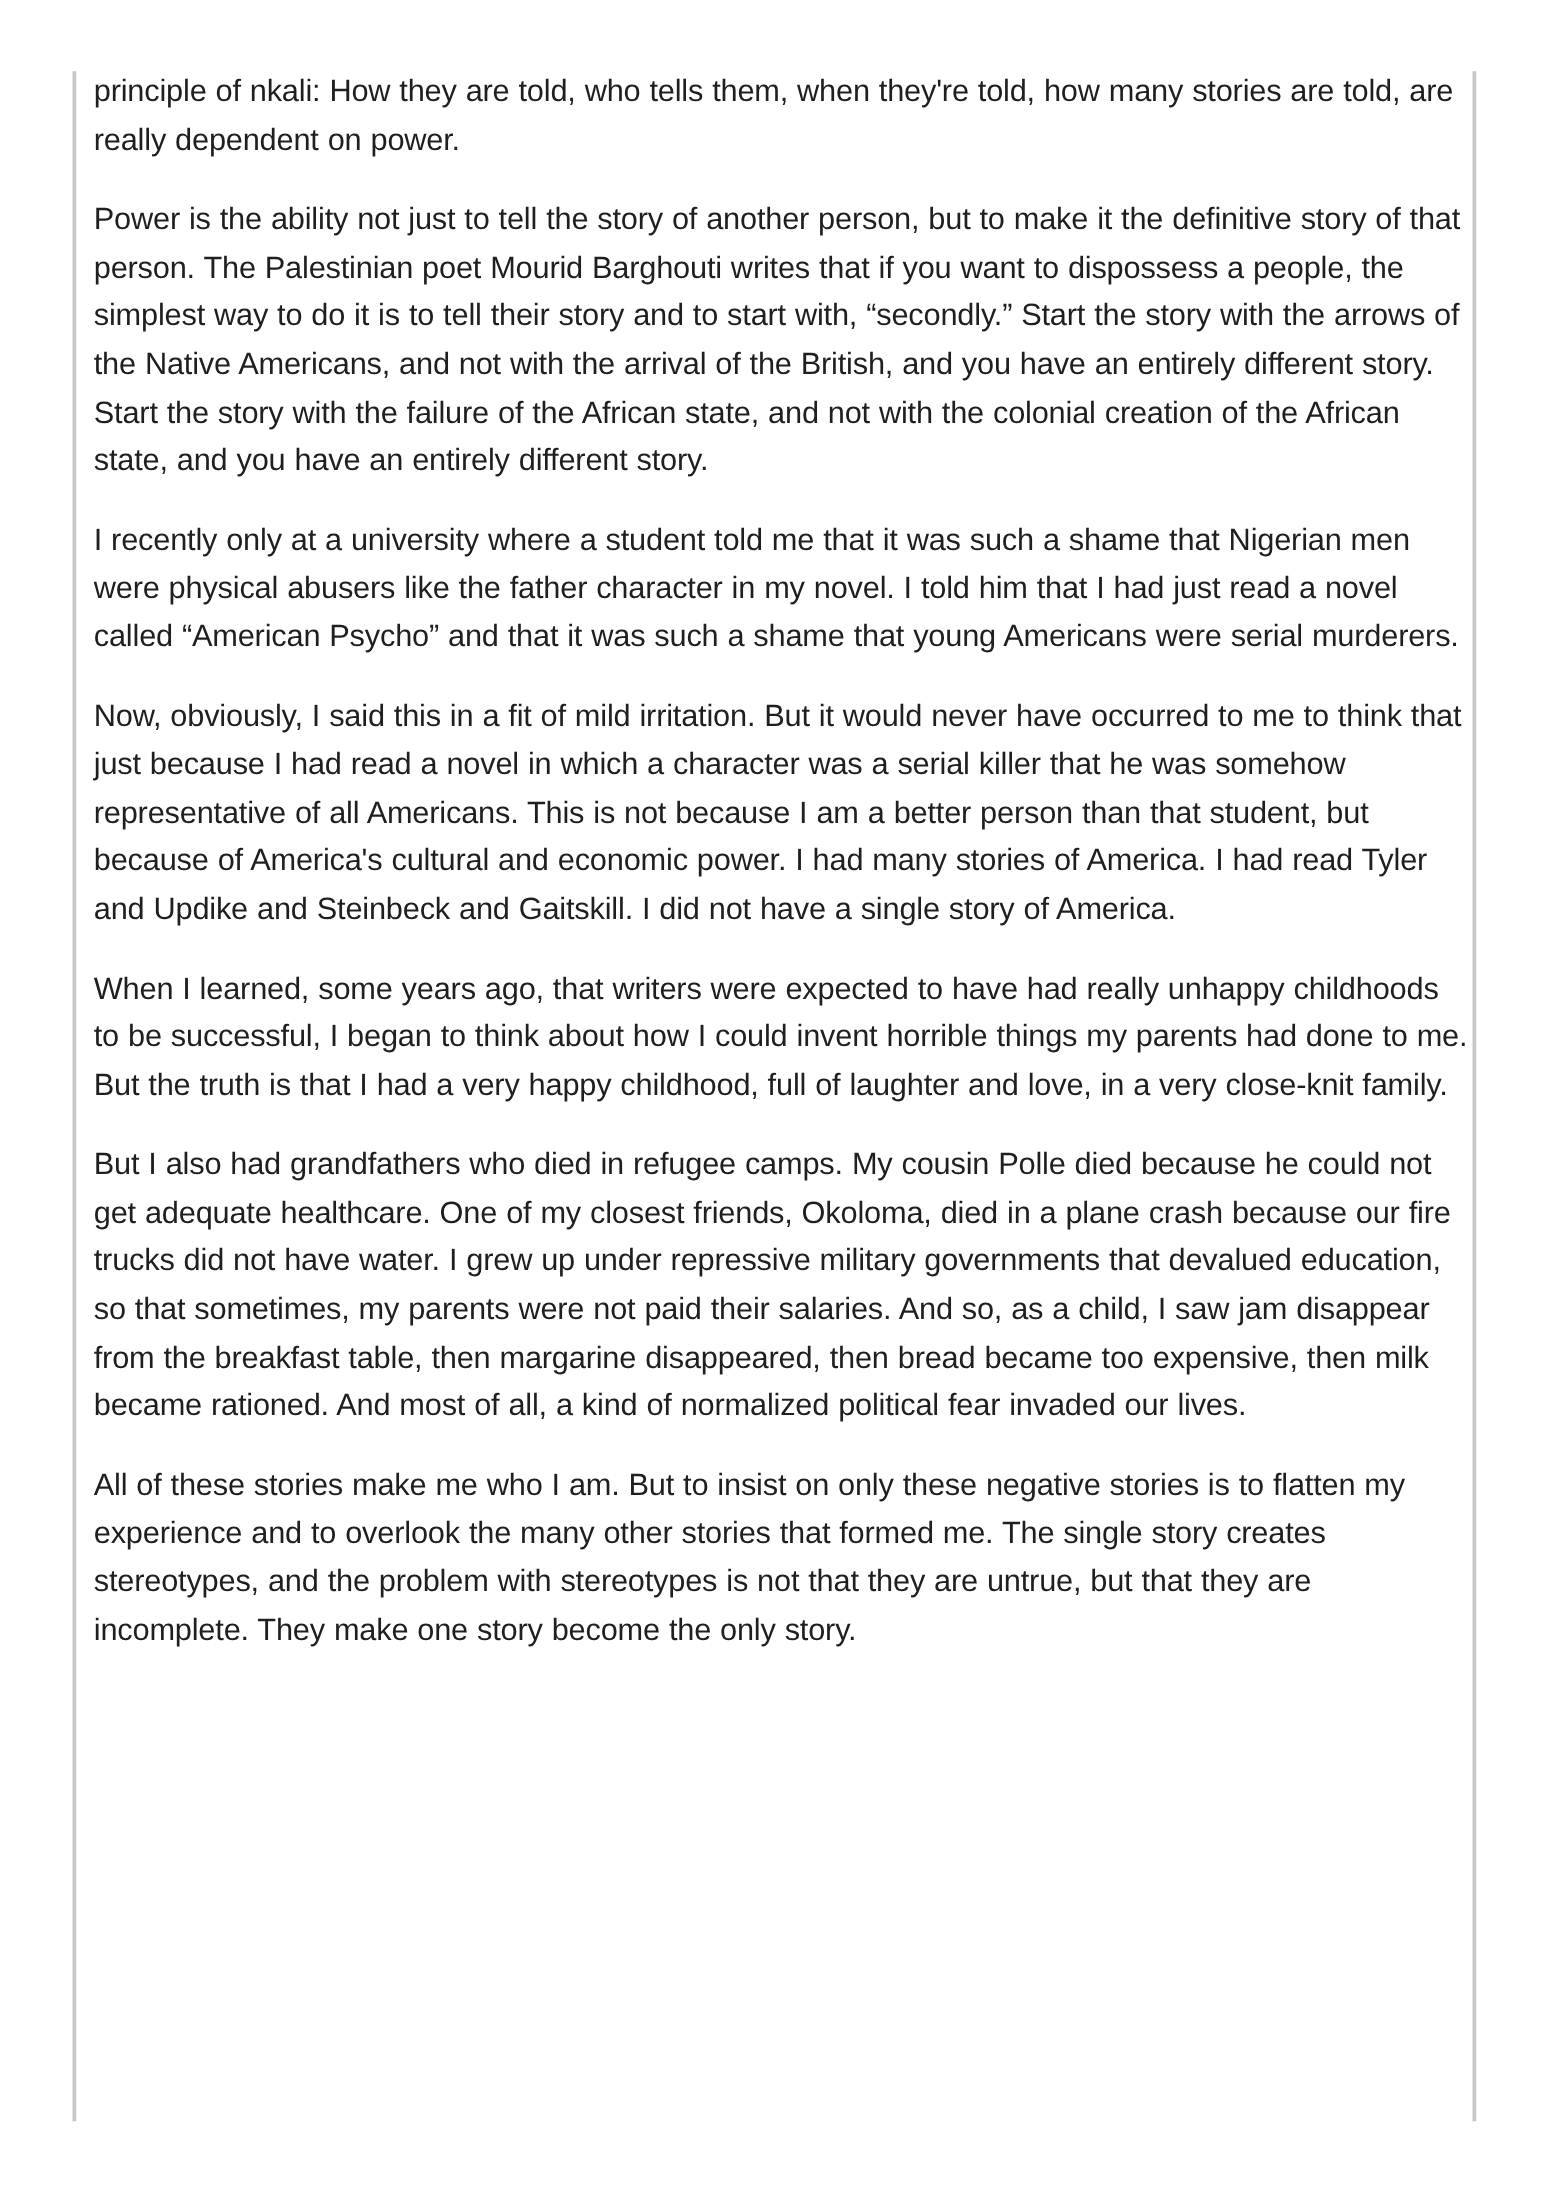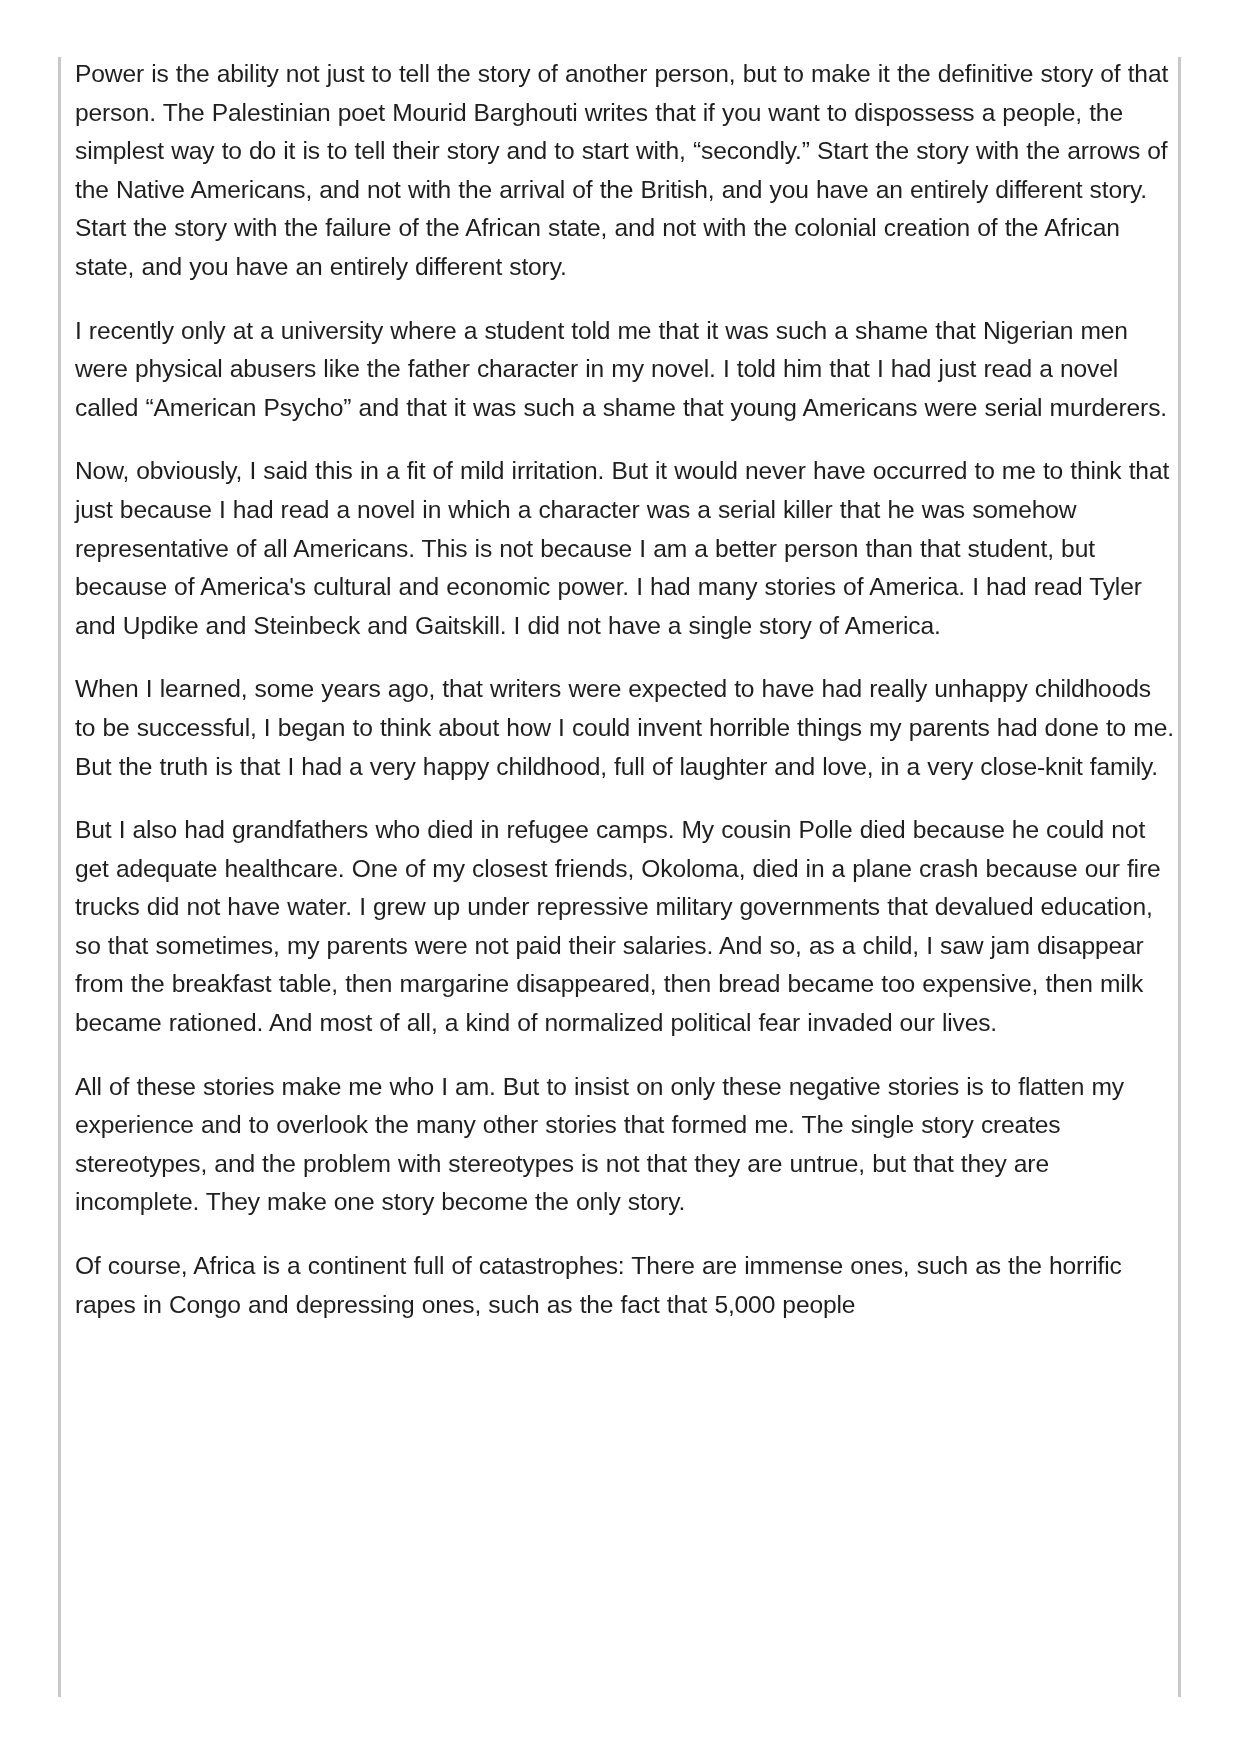--- a/index.html
+++ b/index.html
@@ -38,20 +38,20 @@
       letter-spacing: -0.15px;
       word-spacing: 0.5px;
     }
   </style>
 </head>
 <body>
 
 <div class="page-frame"></div>
 
 <div class="content">
+  <p>principle of nkali: How they are told, who tells them, when they're told, how many stories are told, are really dependent on power.</p>
   <p>Power is the ability not just to tell the story of another person, but to make it the definitive story of that person. The Palestinian poet Mourid Barghouti writes that if you want to dispossess a people, the simplest way to do it is to tell their story and to start with, “secondly.” Start the story with the arrows of the Native Americans, and not with the arrival of the British, and you have an entirely different story. Start the story with the failure of the African state, and not with the colonial creation of the African state, and you have an entirely different story.</p>
   <p>I recently only at a university where a student told me that it was such a shame that Nigerian men were physical abusers like the father character in my novel. I told him that I had just read a novel called “American Psycho” and that it was such a shame that young Americans were serial murderers.</p>
   <p>Now, obviously, I said this in a fit of mild irritation. But it would never have occurred to me to think that just because I had read a novel in which a character was a serial killer that he was somehow representative of all Americans. This is not because I am a better person than that student, but because of America's cultural and economic power. I had many stories of America. I had read Tyler and Updike and Steinbeck and Gaitskill. I did not have a single story of America.</p>
   <p>When I learned, some years ago, that writers were expected to have had really unhappy childhoods to be successful, I began to think about how I could invent horrible things my parents had done to me. But the truth is that I had a very happy childhood, full of laughter and love, in a very close-knit family.</p>
   <p>But I also had grandfathers who died in refugee camps. My cousin Polle died because he could not get adequate healthcare. One of my closest friends, Okoloma, died in a plane crash because our fire trucks did not have water. I grew up under repressive military governments that devalued education, so that sometimes, my parents were not paid their salaries. And so, as a child, I saw jam disappear from the breakfast table, then margarine disappeared, then bread became too expensive, then milk became rationed. And most of all, a kind of normalized political fear invaded our lives.</p>
   <p>All of these stories make me who I am. But to insist on only these negative stories is to flatten my experience and to overlook the many other stories that formed me. The single story creates stereotypes, and the problem with stereotypes is not that they are untrue, but that they are incomplete. They make one story become the only story.</p>
-  <p>Of course, Africa is a continent full of catastrophes: There are immense ones, such as the horrific rapes in Congo and depressing ones, such as the fact that 5,000 people</p>
 </div>
 
 </body></html>

